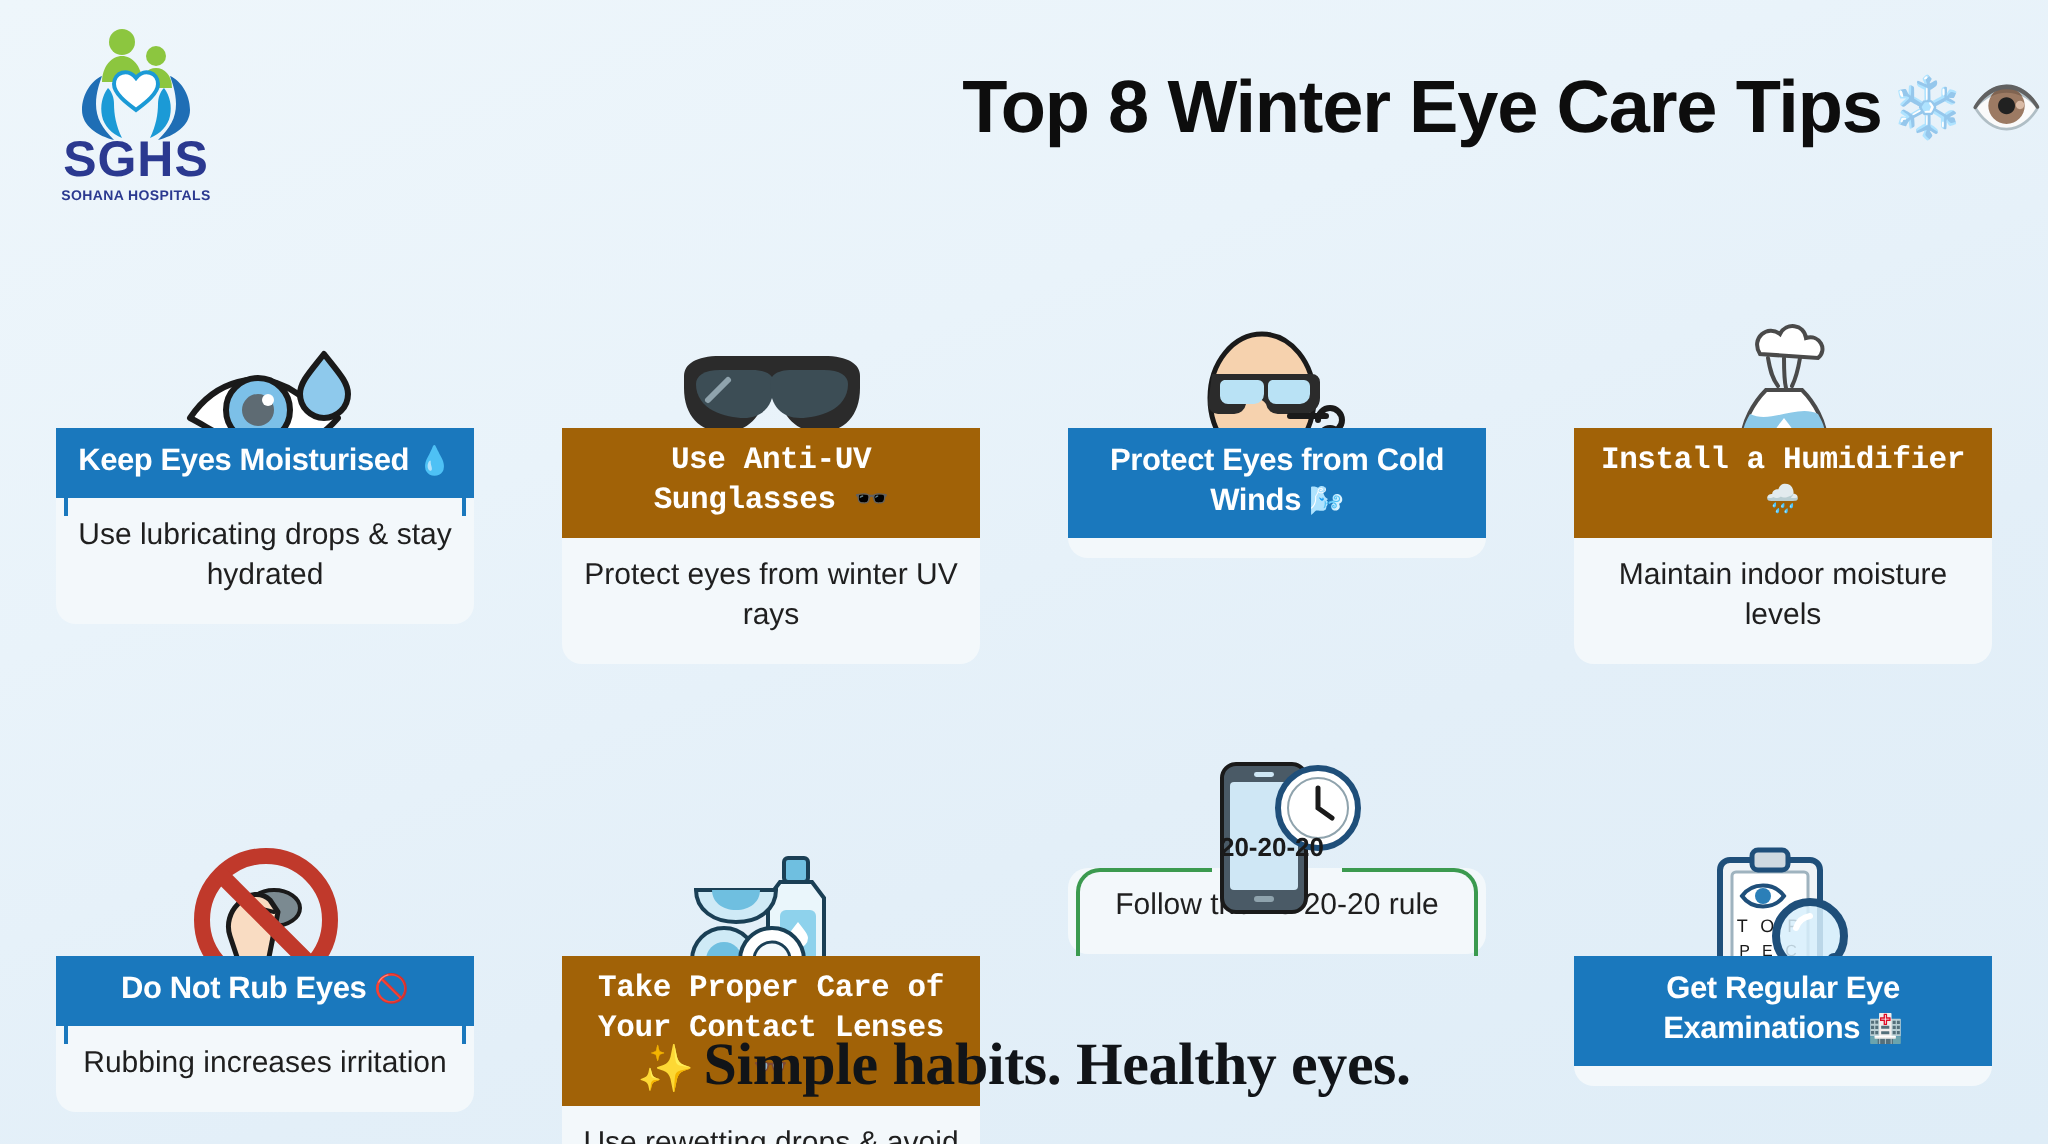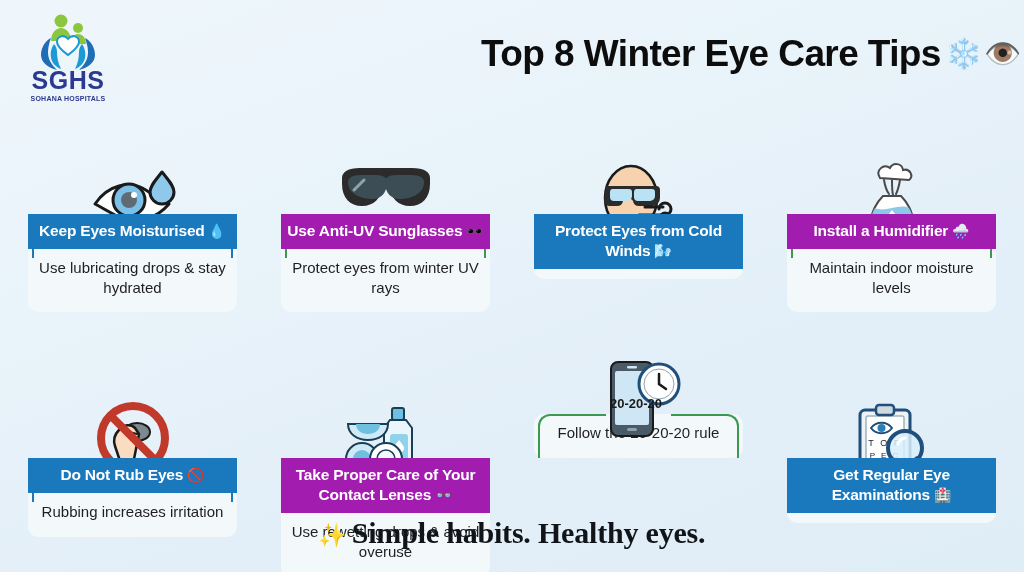--- a/index.html
+++ b/index.html
@@ -118,21 +118,21 @@
     border-left: none;
     border-top-right-radius: 12px;
   }
 
   .icon-holder {
     position: absolute;
     top: -56px;
     left: 0; right: 0;
     height: 82px;
     display: flex;
-    align-items: flex-start;
+    align-items: center;
     justify-content: center;
   }
   .icon-holder svg { display: block; }
 
   .band {
     position: relative;
     margin-top: 44px;
     padding: 7px 6px 8px;
     text-align: center;
     color: #ffffff;
@@ -147,21 +147,21 @@
     text-align: center;
     font-size: 15px;
     line-height: 1.35;
     color: #1f1f1f;
     padding: 9px 6px 4px;
   }
 
   
   .accent-blue .band { background: #1a78bd; }
   .accent-blue .frame .seg { border-color: #1a78bd; }
-  .accent-green .band { background: #a21caf; }
+  .accent-green .band { background: #a16207; font-family: Liberation Mono, monospace; }
   .accent-green .frame .seg { border-color: #3b9a4f; }
 
   
   .footer {
     position: absolute;
     left: 0; right: 0;
     bottom: 22px;
     text-align: center;
   }
   .footer-text {

